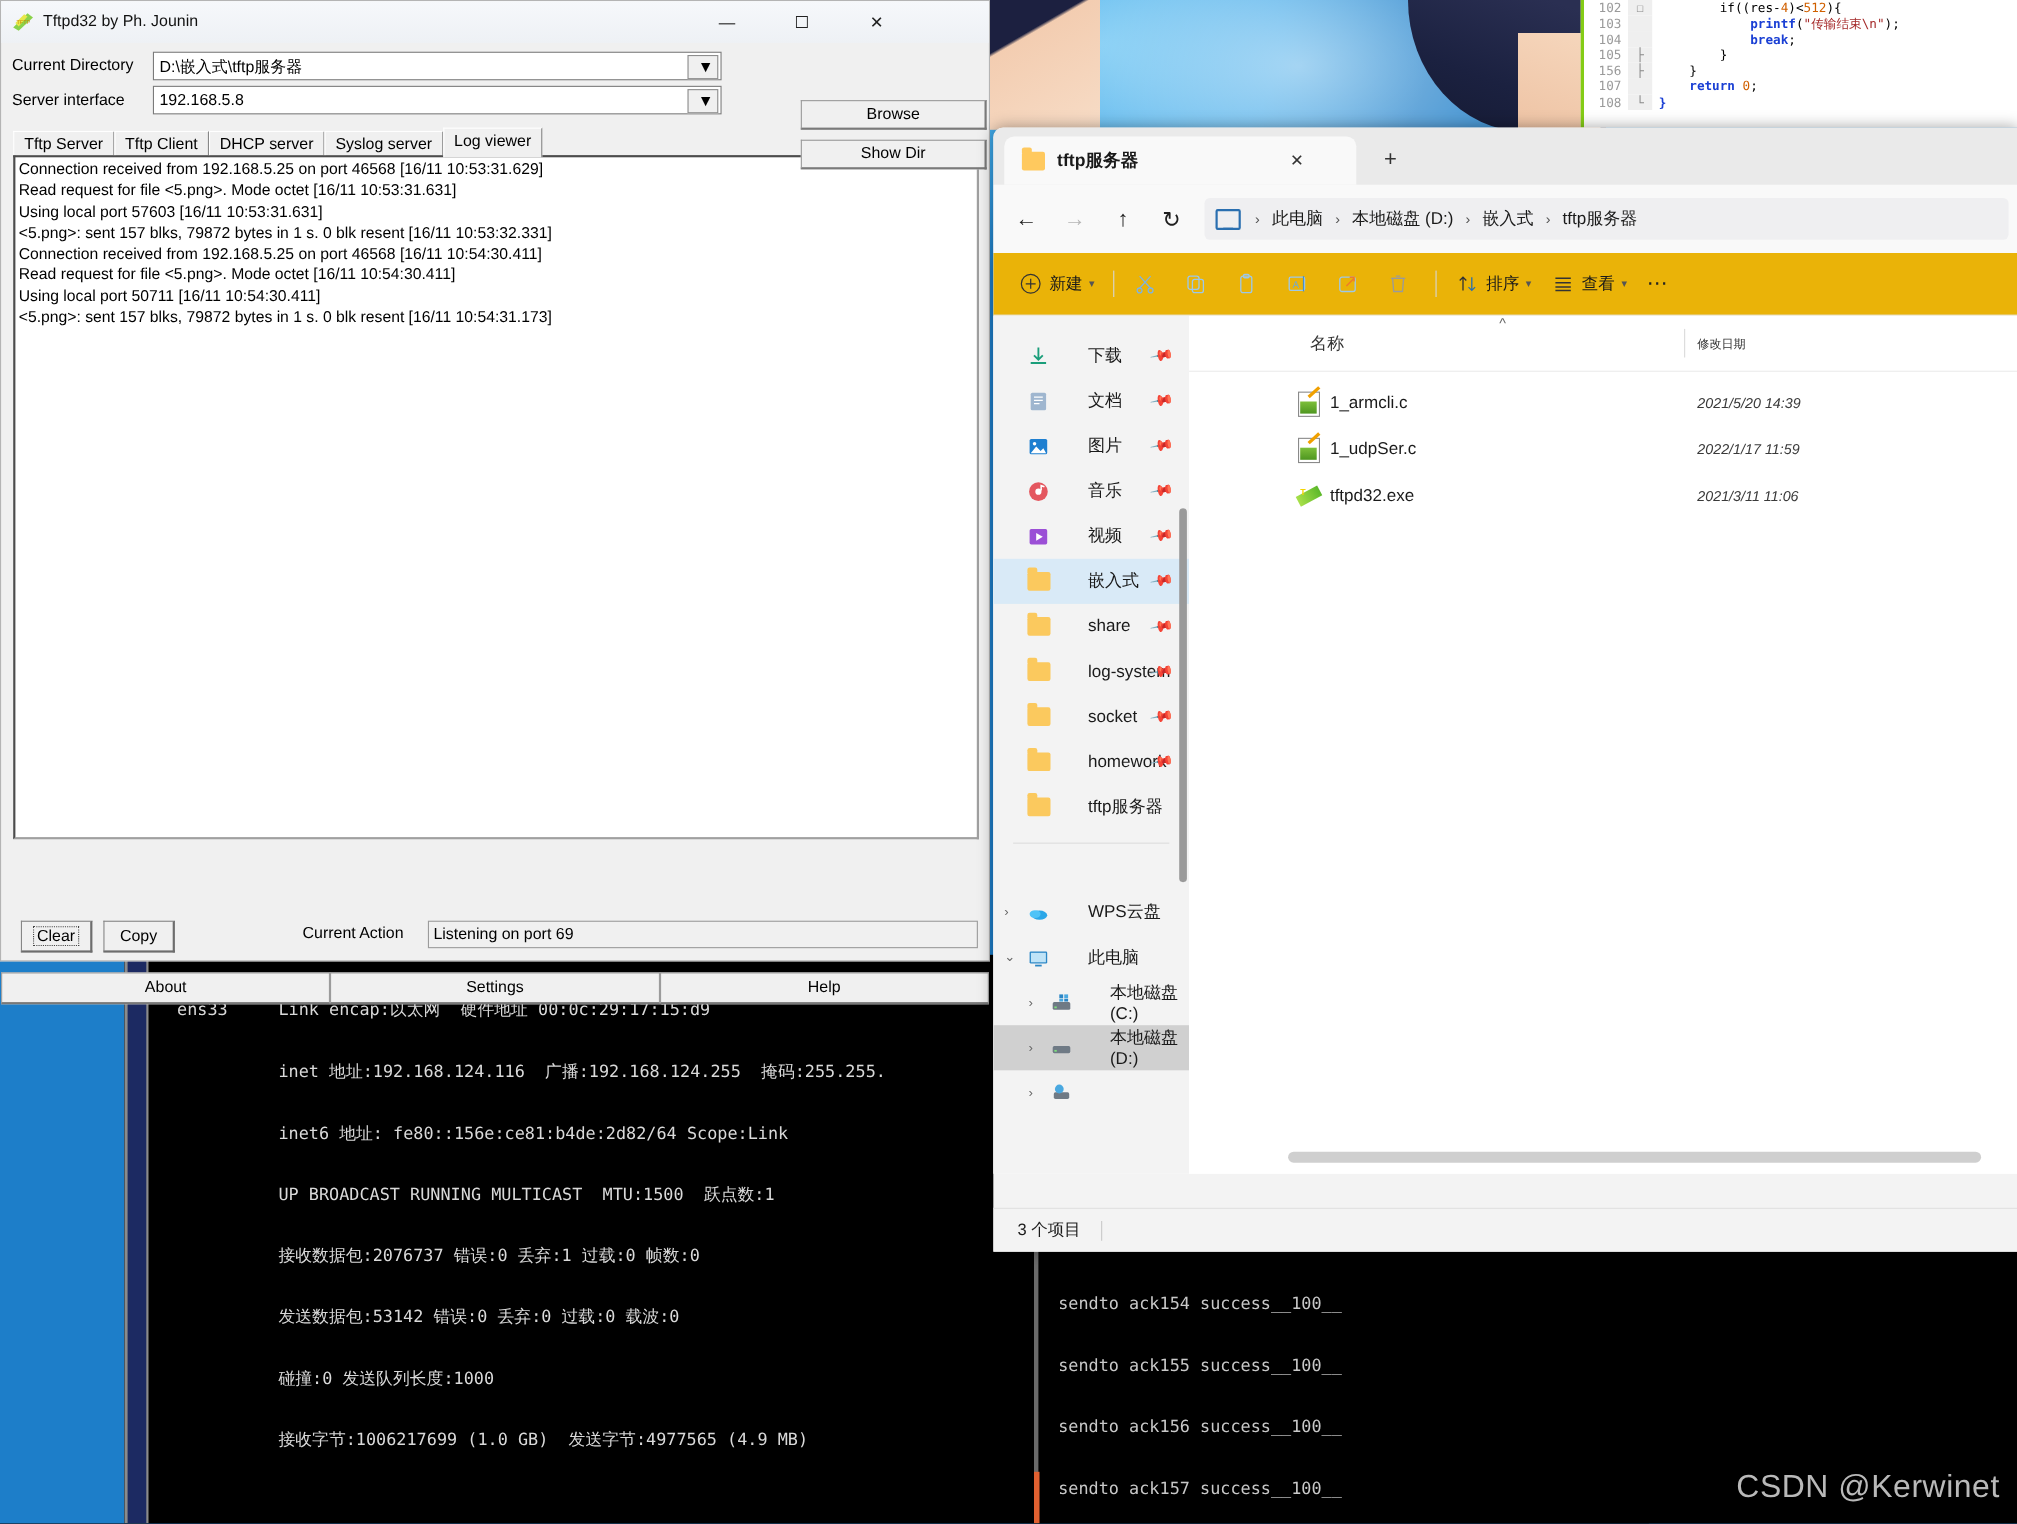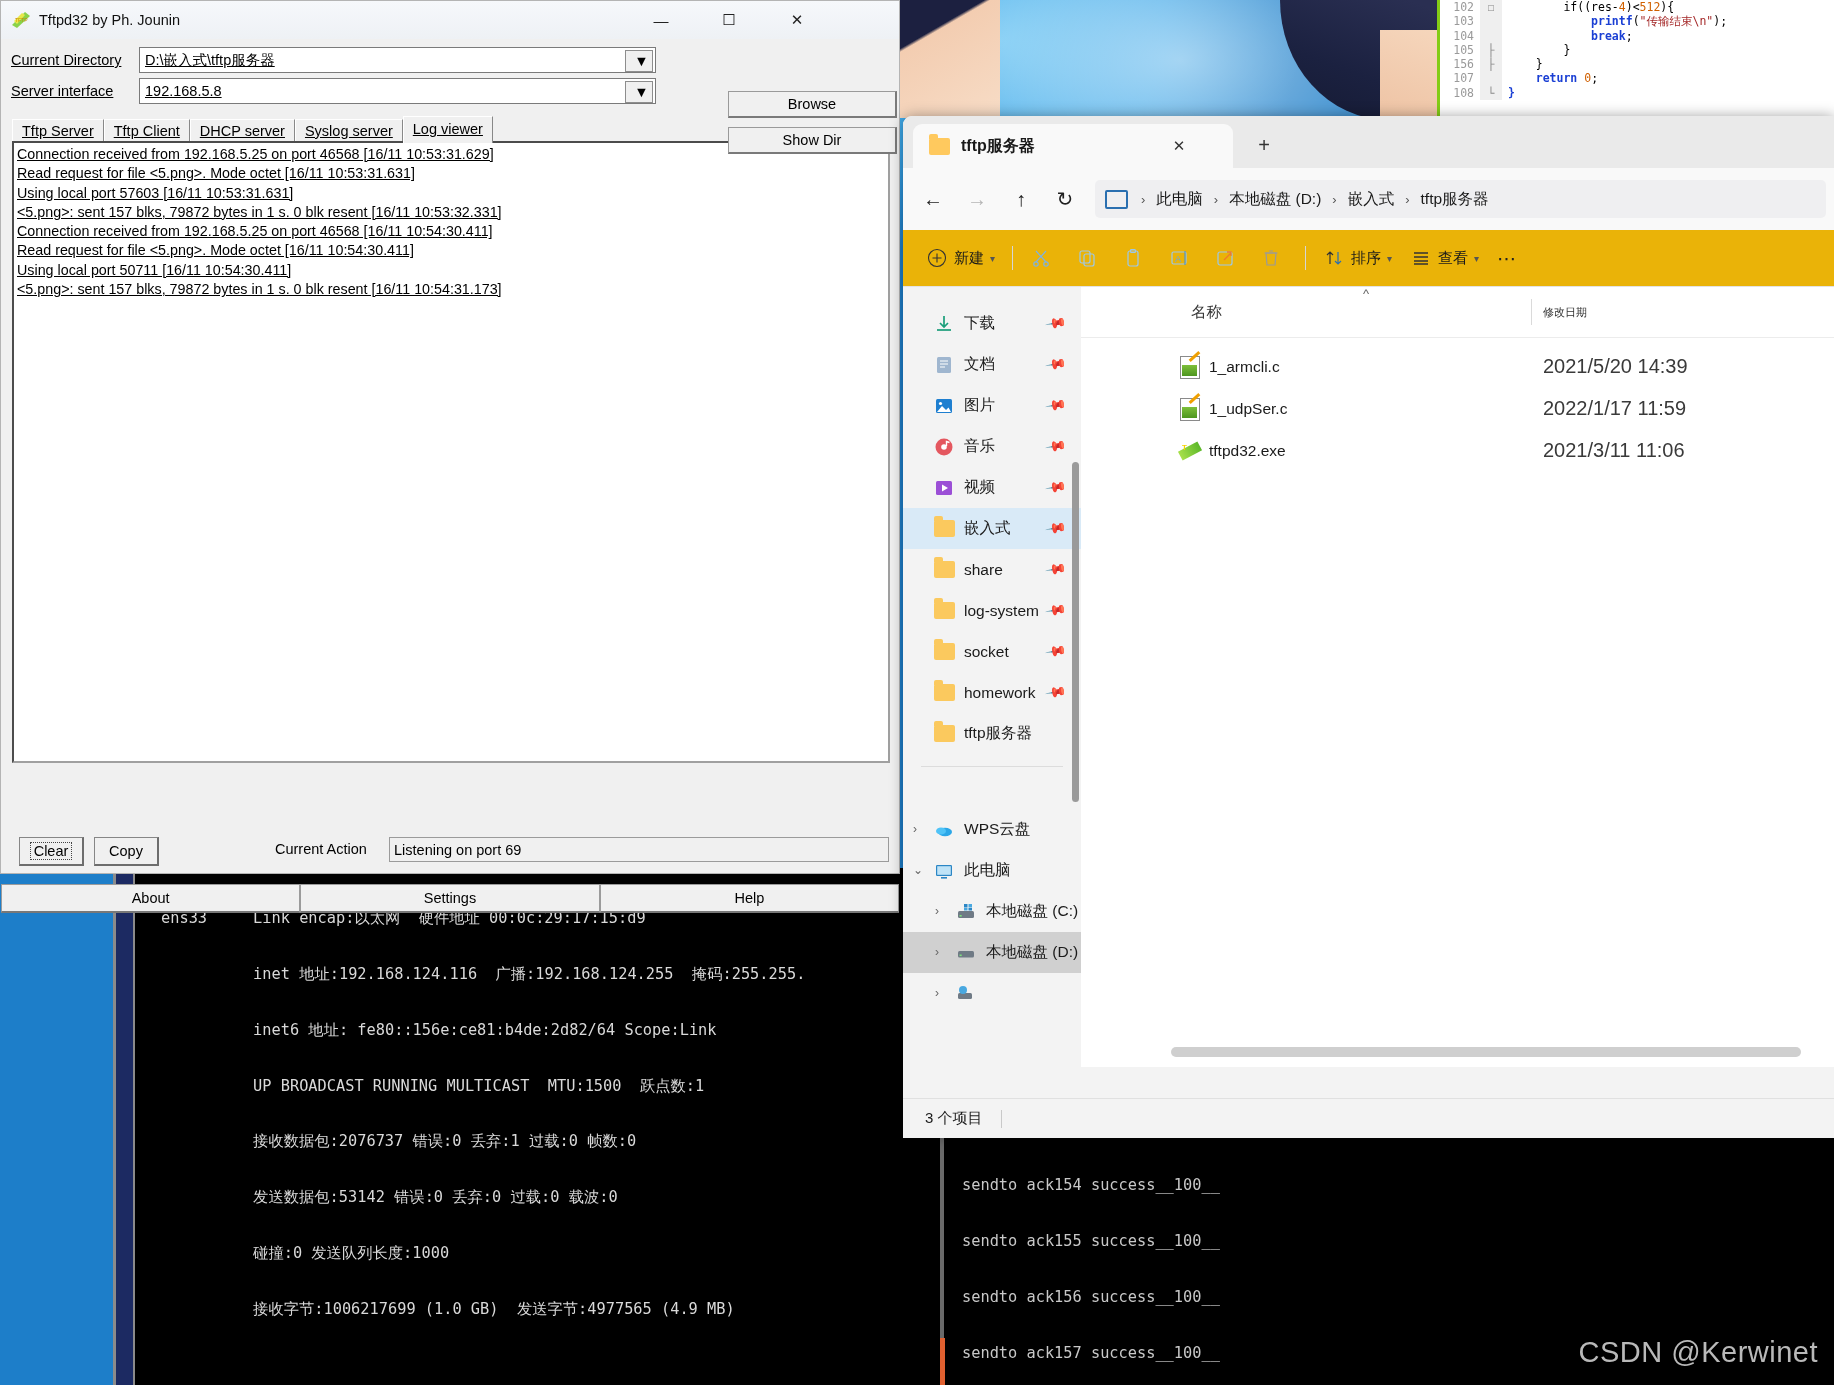--- a/index.html
+++ b/index.html
@@ -52,21 +52,21 @@
   #tftpd-title{
     height:38px;background:linear-gradient(#f6f8fb,#eef1f5);
     display:flex;align-items:center;padding-left:10px;position:relative;
   }
   #tftpd-icon{width:20px;height:18px;margin-right:8px;position:relative;}
   #tftpd-title-text{font-size:14.5px;color:#111;}
   .wbtn{position:absolute;top:0;width:68px;height:38px;display:flex;align-items:center;justify-content:center;font-size:15px;color:#222;}
   #btn-min{right:204px;}
   #btn-max{right:136px;}
   #btn-close{right:68px;}
-  #tftpd-body{padding:8px 0 0 0;position:relative;height:836px;box-sizing:border-box;text-decoration:underline;}
+  #tftpd-body{padding:8px 0 0 0;position:relative;height:836px;box-sizing:border-box;}
   .field-row{display:flex;align-items:center;margin:0 0 5px 10px;}
   .field-label{width:128px;font-size:14.5px;color:#000;}
   .combo{
     width:517px;height:26px;background:#fff;border:1px solid #7a7a7a;
     display:flex;align-items:center;box-sizing:border-box;position:relative;
   }
   .combo span{padding-left:5px;font-size:14.5px;color:#000;}
   .combo-arrow{
     position:absolute;right:2px;top:2px;width:21px;height:20px;background:#f0f0f0;
     border:1px solid #8d8d8d;display:flex;align-items:center;justify-content:center;
@@ -167,42 +167,42 @@
     width:19px;height:15px;border:2px solid #2a6fb0;border-radius:2px;position:relative;margin-right:2px;
   }
   #pc-icon:after{content:"";position:absolute;left:5px;top:15px;width:9px;height:2px;background:#2a6fb0;}
   #exp-toolbar{height:56px;background:#eab308;display:flex;align-items:center;padding-left:14px;border-bottom:1px solid #e3e3e3;}
   .tb-item{display:flex;align-items:center;height:36px;padding:0 9px;border-radius:4px;font-size:15px;color:#1a1a1a;}
   .tb-sep{width:1px;height:24px;background:#d6d6d6;margin:0 8px;}
   .tb-ico{width:22px;height:22px;display:flex;align-items:center;justify-content:center;margin-right:6px;}
   .chev{font-size:10px;color:#555;margin-left:6px;}
   #exp-main{display:flex;height:780px;background:#fff;}
   #exp-side{width:178px;background:#f3f3f3;position:relative;overflow:hidden;padding-top:16px;}
-  .side-item{height:41px;display:flex;align-items:center;padding-left:30px;position:relative;font-size:15.5px;color:#1a1a1a;}
+  .side-item{height:41px;display:flex;align-items:center;padding-left:30px;position:relative;font-size:15.5px;color:#1a1a1a;gap:25px;}
   .side-item.sel{background:#d9eaf7;}
   .side-item.sel2{background:#d0d0d0;}
   .side-ico{width:22px;height:22px;margin-right:9px;display:flex;align-items:center;justify-content:center;}
   .pin{position:absolute;right:16px;top:12px;color:#6d6d6d;font-size:14px;transform:rotate(35deg);}
   .side-caret{position:absolute;left:10px;top:13px;font-size:12px;color:#666;}
   .side-item.indent{padding-left:52px;}
   .side-item.indent .side-caret{left:32px;}
   .side-divider{height:1px;background:#dcdcdc;margin:12px 18px;}
   .folder-ico{width:21px;height:17px;background:#fbc95e;border-radius:2px;position:relative;}
   .folder-ico:before{content:"";position:absolute;left:0;top:-4px;width:9px;height:5px;background:#fbc95e;border-radius:2px 2px 0 0;}
   #side-scroll{position:absolute;right:2px;top:175px;width:7px;height:340px;background:#9a9a9a;border-radius:4px;}
   #exp-files{flex:1;position:relative;background:#fff;}
   #exp-colhdr{height:50px;display:flex;align-items:center;border-bottom:1px solid #ececec;position:relative;}
   .colname{position:absolute;left:110px;font-size:15.5px;color:#333;}
   .coldate{position:absolute;left:462px;font-size:11px;color:#333;font-family:Liberation Serif, serif;}
   #col-divider{position:absolute;left:450px;top:12px;width:1px;height:26px;background:#dadada;}
   #sort-caret{position:absolute;left:282px;top:-1px;font-size:13px;color:#666;}
   .frow{height:37px;display:flex;align-items:center;position:relative;}
   .ficon{position:absolute;left:98px;width:22px;height:22px;}
   .fname{position:absolute;left:128px;font-size:15.5px;color:#1a1a1a;}
-  .fdate{position:absolute;left:462px;font-size:20px;color:#3a3a3a;}
+  .fdate{position:absolute;left:462px;font-size:13px;color:#3a3a3a;font-style:italic;}
   #hscroll{position:absolute;left:90px;bottom:10px;width:630px;height:10px;background:#cfcfcf;border-radius:5px;}
   #exp-status{
     position:absolute;left:0;bottom:0;width:931px;height:40px;background:#f3f3f3;
     border-top:1px solid #e0e0e0;display:flex;align-items:center;padding-left:22px;box-sizing:border-box;
   }
   #status-text{font-size:15px;color:#1a1a1a;}
   #status-sep{width:1px;height:18px;background:#c9c9c9;margin-left:18px;}
   
   .cfile{width:22px;height:22px;position:relative;}
   .cfile-page{position:absolute;left:1px;top:0;width:18px;height:21px;background:#fff;border:1px solid #8a8a8a;}

